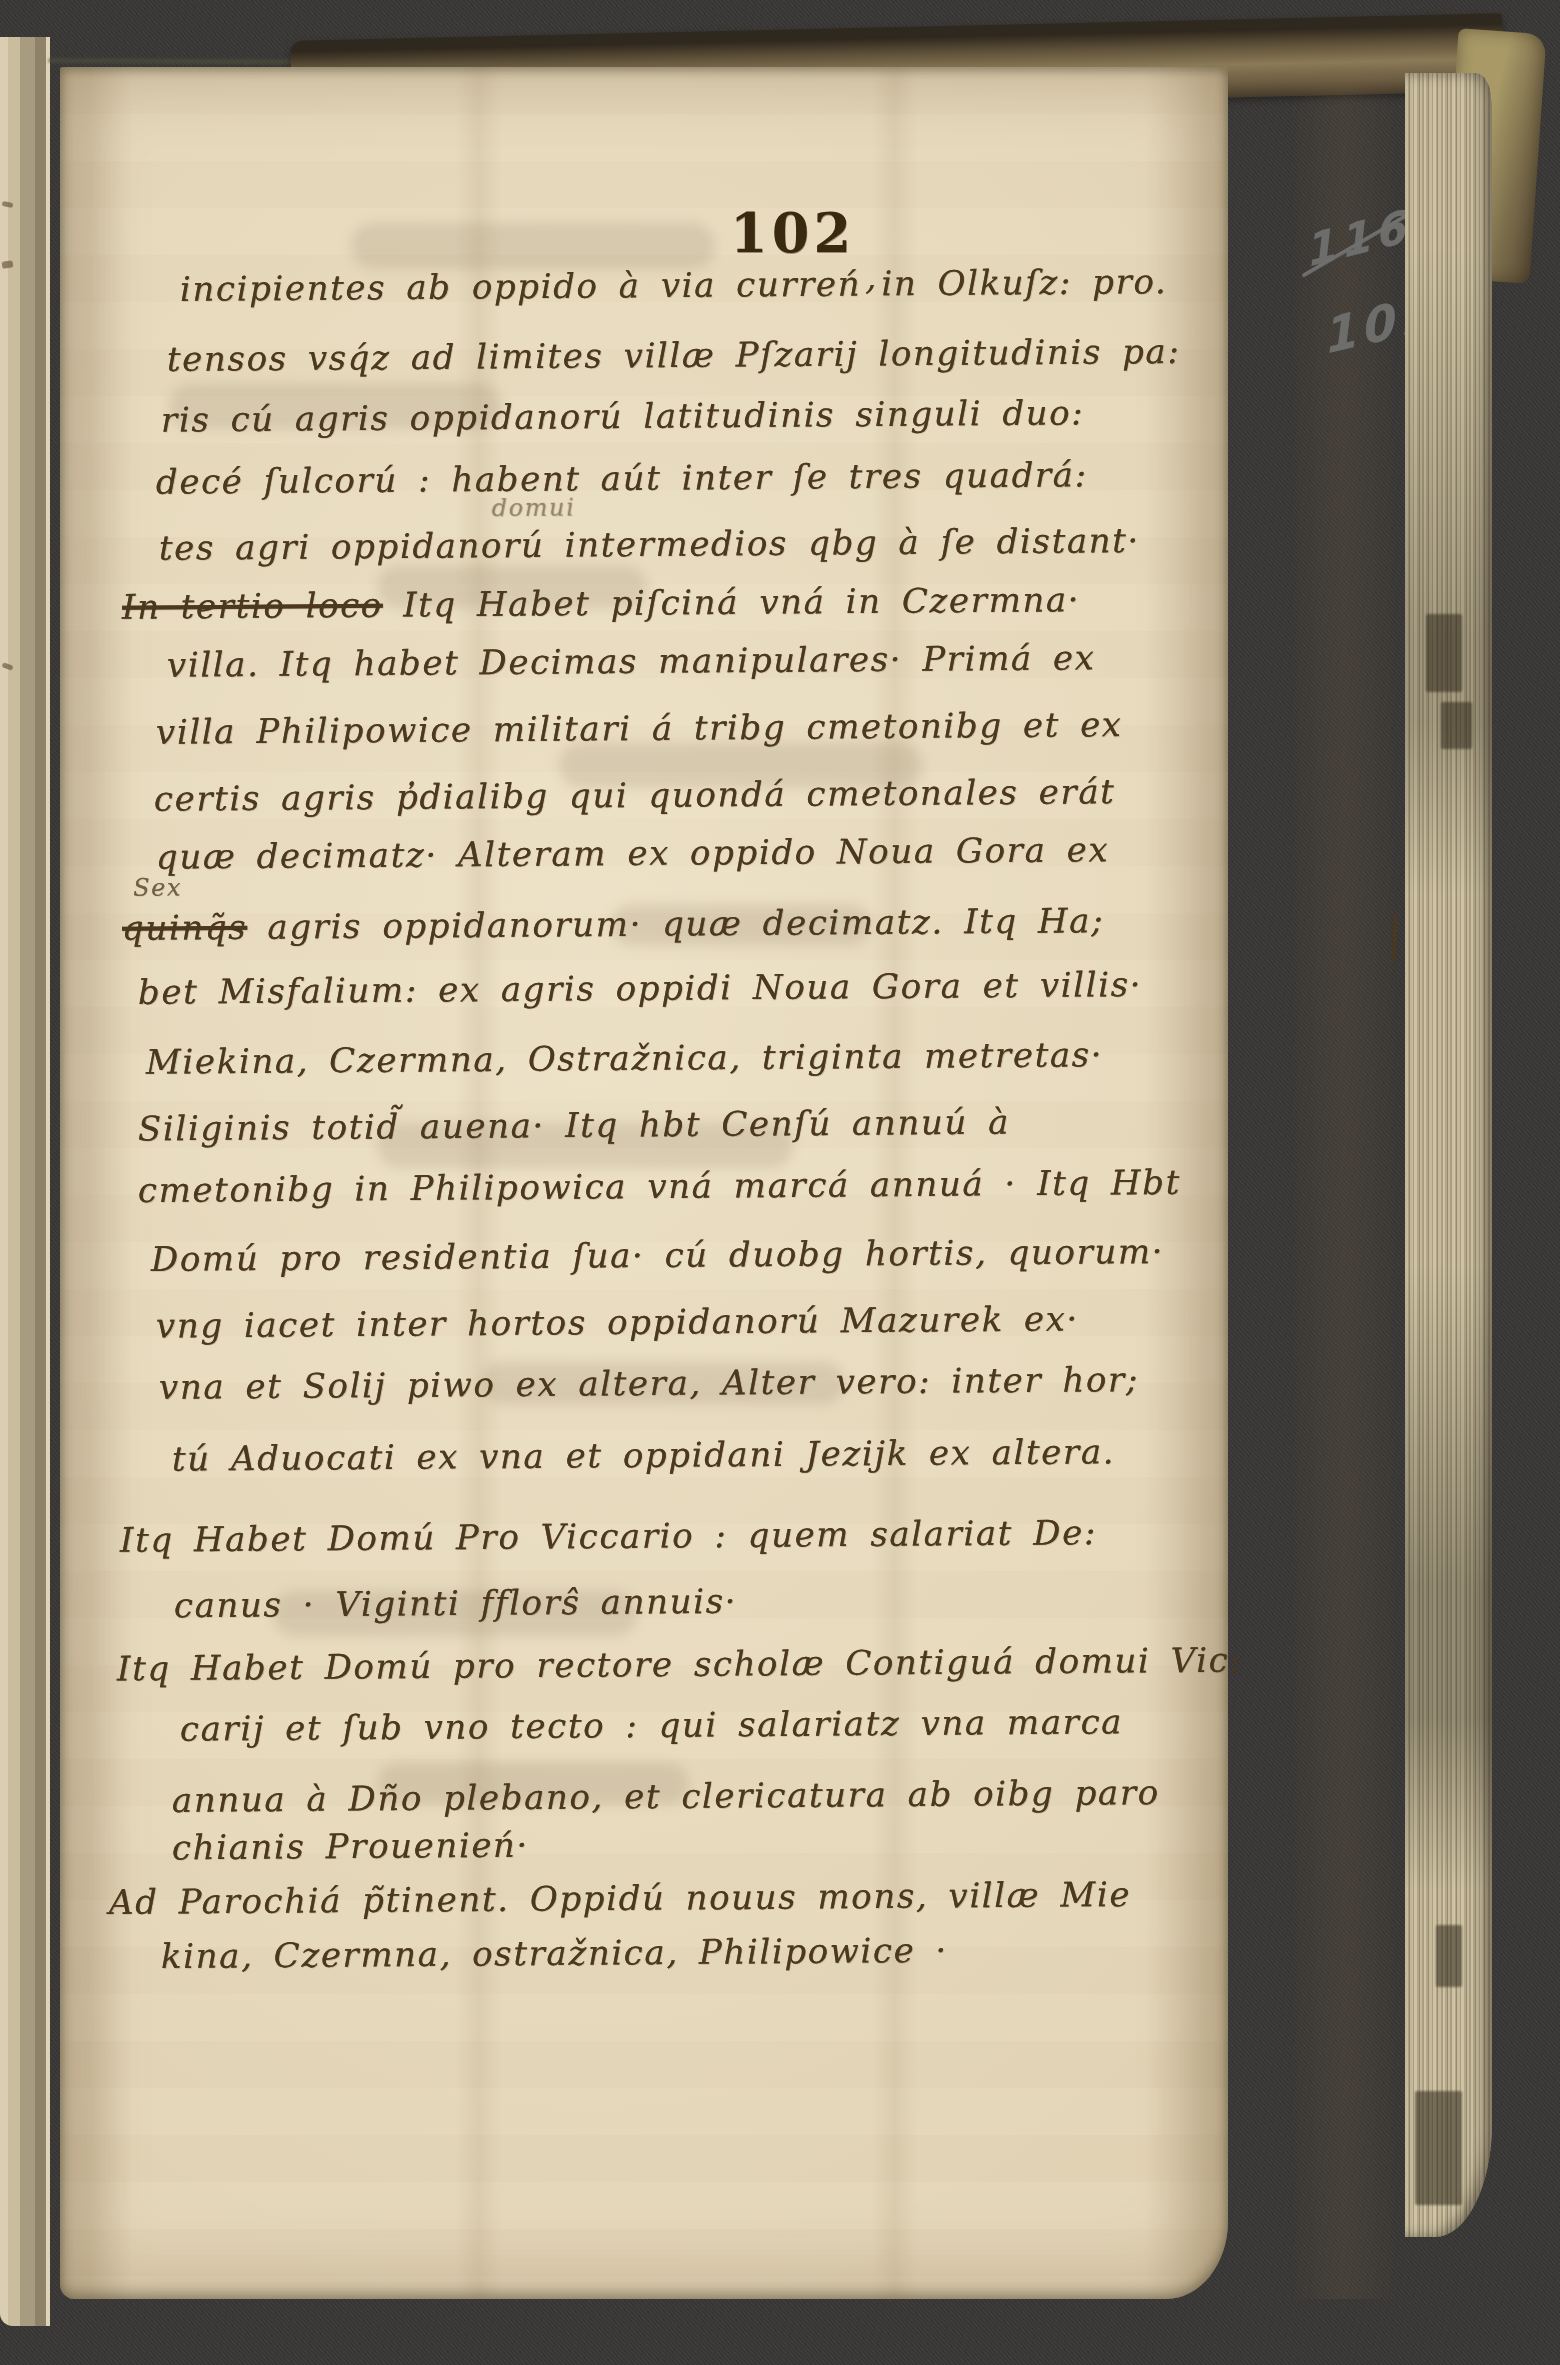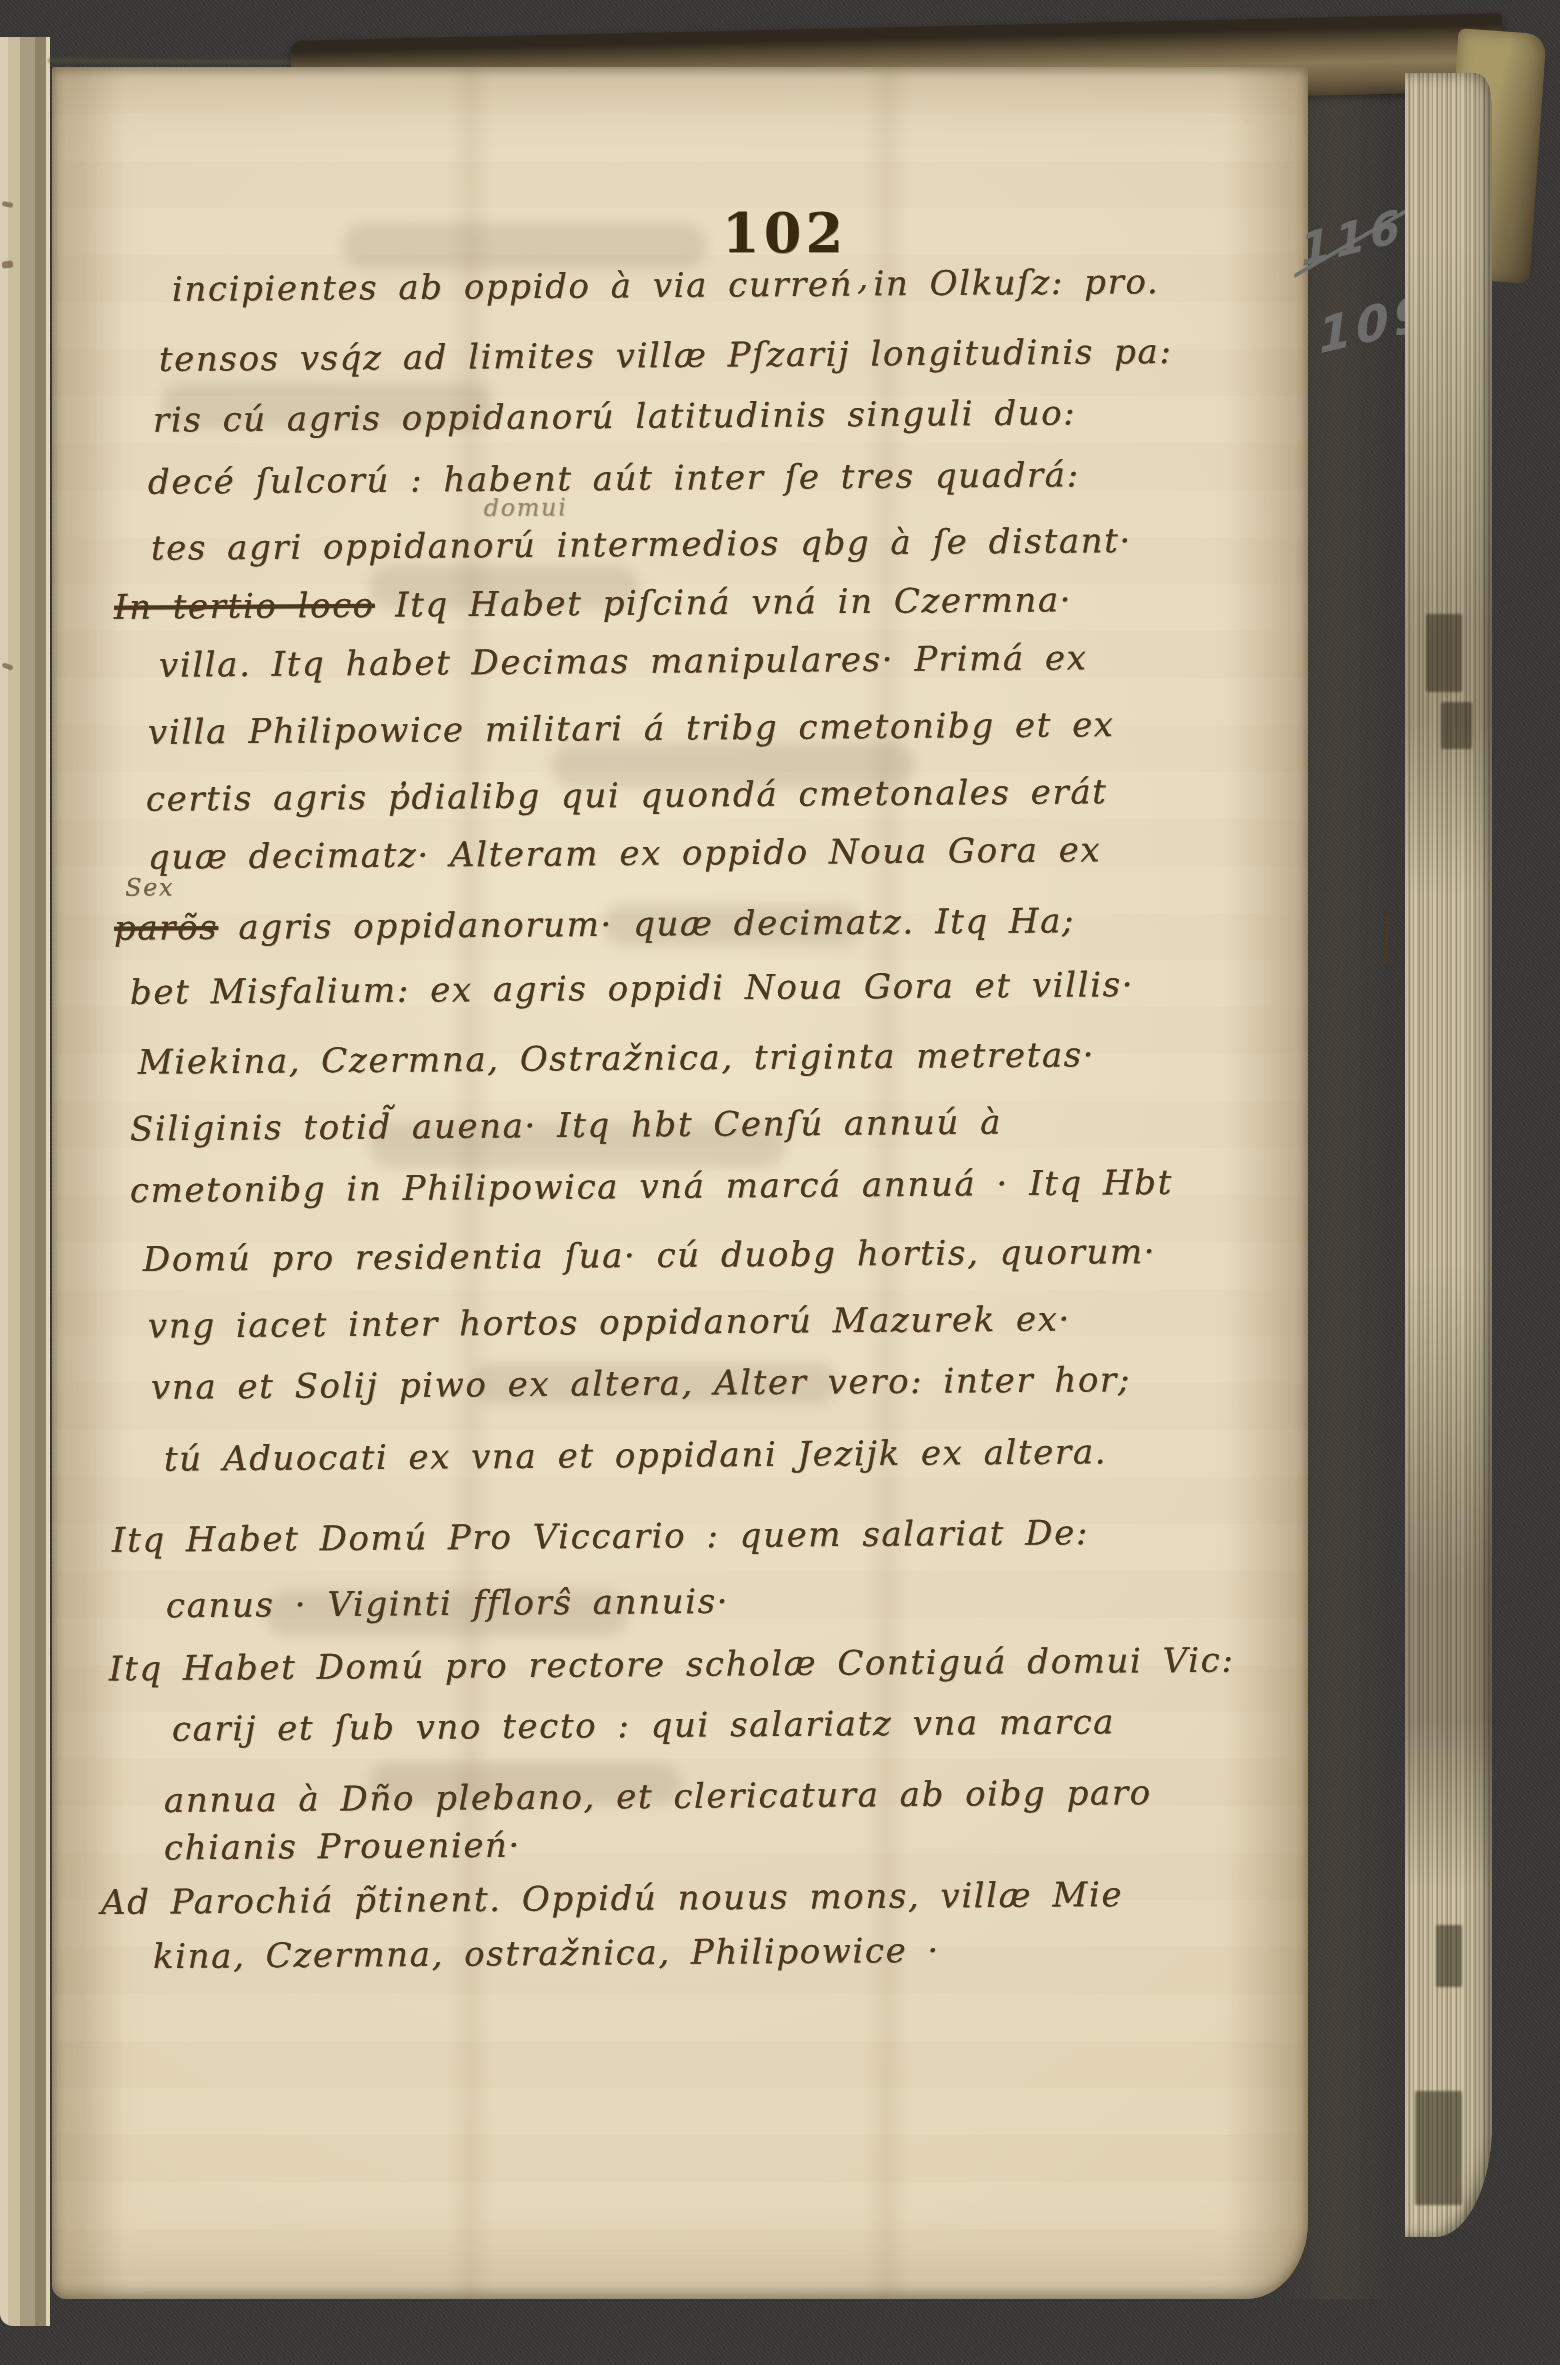--- a/index.html
+++ b/index.html
@@ -12,21 +12,21 @@
   
   .facing{position:absolute;left:0;top:37px;width:50px;height:2289px;
     background:linear-gradient(90deg,#d9cdb2 0 8.3px,#cabd9e 8.3px 20px,#a89c80 20px 35px,#8e8268 35px 46px,#e0d4b8 46px 50px);
     border-bottom-left-radius:12.5px;}
   .facing-mark{position:absolute;left:2.1px;width:11.4px;height:5.2px;background:rgba(80,60,35,.55);border-radius:2.6px;filter:blur(0.5px);}
   .fm1{top:165px;transform:rotate(12deg);}
   .fm2{top:224px;transform:rotate(-8deg);height:7.3px;}
   .fm3{top:627px;transform:rotate(20deg);}
 
   
-  .page{position:absolute;left:52px;top:67px;width:1256px;height:2232px;
+  .page{position:absolute;left:60px;top:67px;width:1168px;height:2232px;
     background:
       radial-gradient(120% 90% at 45% 40%, rgba(255,248,228,.35), rgba(0,0,0,0) 70%),
       linear-gradient(90deg, rgba(120,95,60,.18) 0 31px, rgba(0,0,0,0) 73px),
       linear-gradient(270deg, rgba(120,95,60,.22) 0 21px, rgba(0,0,0,0) 83px),
       repeating-linear-gradient(180deg, rgba(150,120,80,.04) 0 47px, rgba(0,0,0,0) 47px 94px),
       #e4d6b8;
     border-radius:3.1px 5.2px 62px 14.6px / 3.1px 5.2px 78px 14.6px;
     box-shadow:inset 0 0 83px rgba(110,85,50,.38), inset 0 -5.2px 12.5px rgba(60,62,45,.45), inset 0 4.2px 9.4px rgba(70,72,55,.40);}
   .crease{position:absolute;left:1232px;top:0;width:104px;height:100%;
     background:linear-gradient(90deg, rgba(0,0,0,0), rgba(130,105,70,.16) 50%, rgba(0,0,0,0));}
@@ -149,21 +149,21 @@
         <div class="ms-line line-1"><span>incipientes ab oppido à via curreń in Olkuſz: pro.</span></div>
         <div class="ms-line line-2"><span>tensos vsq́z ad limites villæ Pſzarij longitudinis pa:</span></div>
         <div class="ms-line line-3"><span>ris cú agris oppidanorú latitudinis singuli duo:</span></div>
         <div class="ms-line line-4"><span>decé ſulcorú : habent aút inter ſe tres quadrá:</span></div>
         <div class="ms-line line-5"><span class="sup">domui</span><span>tes agri oppidanorú intermedios qbg à ſe distant·</span></div>
         <div class="ms-line line-6"><span class="strike">In tertio loco</span><span> Itq Habet piſciná vná in Czermna·</span></div>
         <div class="ms-line line-7"><span>villa. Itq habet Decimas manipulares· Primá ex</span></div>
         <div class="ms-line line-8"><span>villa Philipowice militari á tribg cmetonibg et ex</span></div>
         <div class="ms-line line-9"><span>certis agris p̓dialibg qui quondá cmetonales erát</span></div>
         <div class="ms-line line-10"><span>quæ decimatz· Alteram ex oppido Noua Gora ex</span></div>
-        <div class="ms-line line-11"><span class="sup">Sex</span><span class="strike">parõs</span><span> agris oppidanorum· quæ decimatz. Itq Ha;</span></div>
+        <div class="ms-line line-11"><span class="sup">Sex</span><span class="strike">quinq̃s</span><span> agris oppidanorum· quæ decimatz. Itq Ha;</span></div>
         <div class="ms-line line-12"><span>bet Misfalium: ex agris oppidi Noua Gora et villis·</span></div>
         <div class="ms-line line-13"><span>Miekina, Czermna, Ostražnica, triginta metretas·</span></div>
         <div class="ms-line line-14"><span>Siliginis totid̃ auena· Itq hbt Cenſú annuú à</span></div>
         <div class="ms-line line-15"><span>cmetonibg in Philipowica vná marcá annuá · Itq Hbt</span></div>
         <div class="ms-line line-16"><span>Domú pro residentia ſua· cú duobg hortis, quorum·</span></div>
         <div class="ms-line line-17"><span>vng iacet inter hortos oppidanorú Mazurek ex·</span></div>
         <div class="ms-line line-18"><span>vna et Solij piwo ex altera, Alter vero: inter hor;</span></div>
         <div class="ms-line line-19"><span>tú Aduocati ex vna et oppidani Jezijk ex altera.</span></div>
         <div class="ms-line line-20"><span>Itq Habet Domú Pro Viccario : quem salariat De:</span></div>
         <div class="ms-line line-21"><span>canus · Viginti fflorŝ annuis·</span></div>

